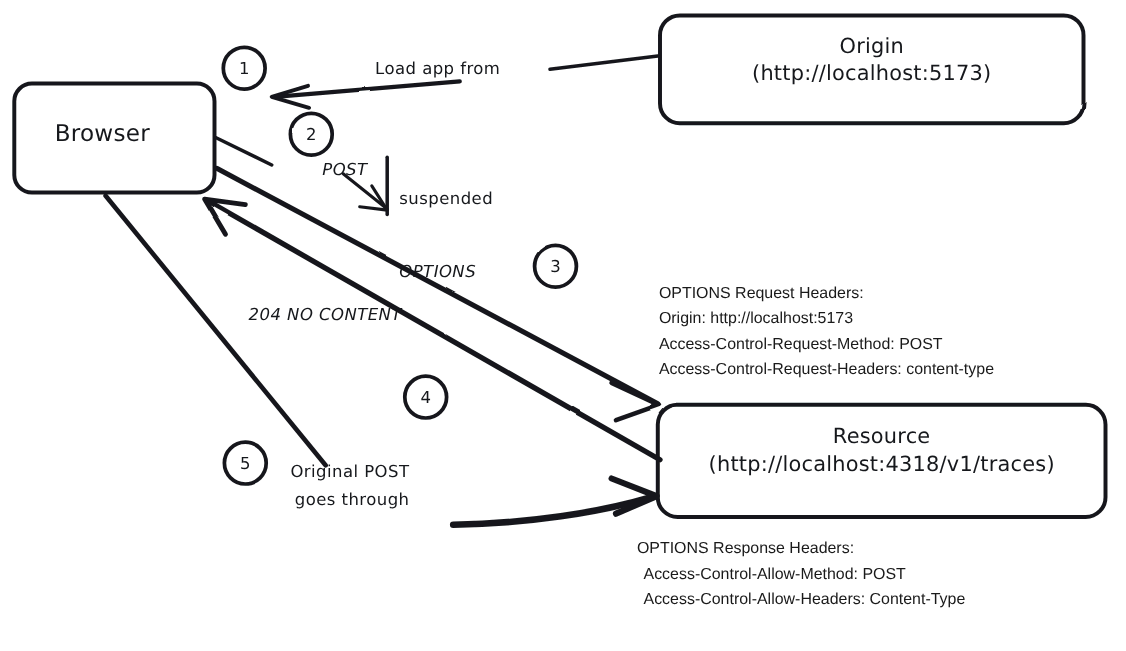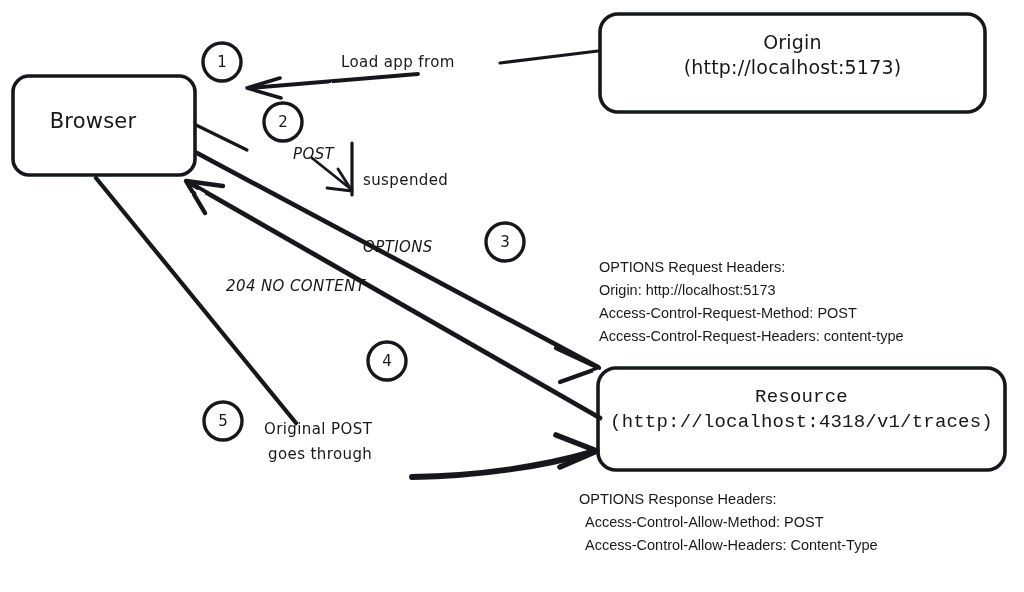--- a/index.html
+++ b/index.html
@@ -131,21 +131,21 @@
 
   <div class="node-label" style="left:2px; top:108px; width:182px; font-size:21px;">
     <span class="ln">Browser</span>
   </div>
 
   <div class="node-label" style="left:600px; top:30px; width:385px; font-size:19px;">
     <span class="ln">Origin</span>
     <span class="ln">(http://localhost:5173)</span>
   </div>
 
-  <div class="node-label" style="left:598px; top:385px; width:407px; font-size:19px;font-family:Liberation Mono, monospace;">
+  <div class="node-label" style="left:598px; top:385px; width:407px; font-size:19px;">
     <span class="ln">Resource</span>
     <span class="ln">(http://localhost:4318/v1/traces)</span>
   </div>
 
   <div class="circle-badge" style="left:203px; top:43px; width:38px; height:38px;">
     <span class="step-num">1</span>
   </div>
   <div class="circle-badge" style="left:264px; top:103px; width:38px; height:38px;">
     <span class="step-num">2</span>
   </div>

